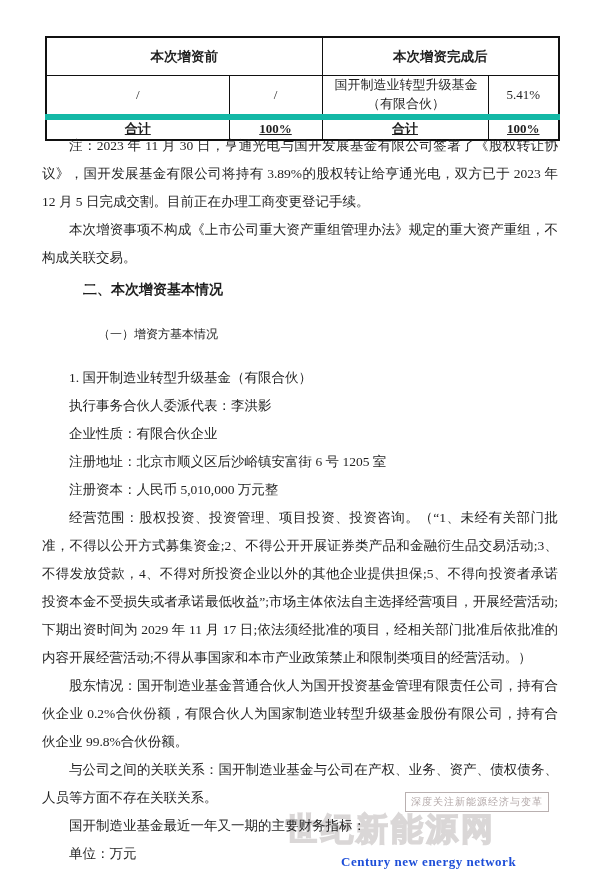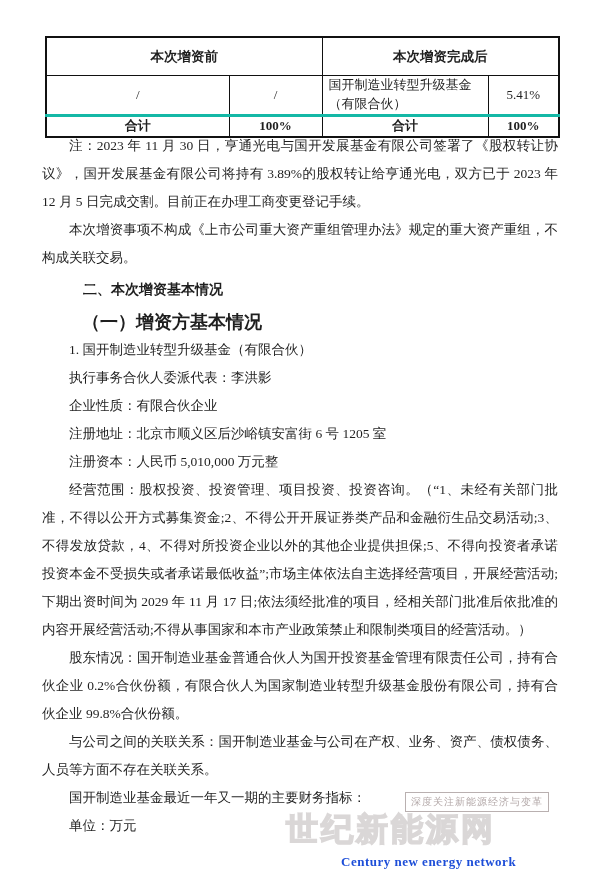--- a/index.html
+++ b/index.html
@@ -23,32 +23,32 @@
   }
   table.cap-table td{
     border:1px solid #111;
     text-align:center;
     vertical-align:middle;
     padding:0 4px;
     line-height:1.45;
   }
   table.cap-table tr.thead td{height:37px;font-weight:bold;font-size:13.5px;}
   table.cap-table tr.tdata td{height:38px;}
-  table.cap-table tr.tdata td.cell-left{text-align:left;padding-left:6px;}
-  table.cap-table tr.ttotal td{height:18px;font-weight:bold;border-top:3px solid #14b8a6;}
+  table.cap-table tr.tdata td.cell-left{text-align:center;padding-left:6px;}
+  table.cap-table tr.ttotal td{height:18px;font-weight:bold;border-top:6px solid #14b8a6;text-decoration:underline;}
 
   
   .textflow{
     position:absolute;left:42px;top:132px;width:516px;
     font-size:13.5px;line-height:28px;
     z-index:2;
   }
   .textflow p{margin:0;text-align:justify;text-indent:27px;}
   .heading1{margin:4px;font-weight:bold;font-size:14px;padding-left:37px;line-height:28px;}
-  .heading2{margin:0;font-weight:bold;font-size:18px;padding-left:40px;line-height:28px;}
+  .heading2{margin:16px;font-weight:normal;font-size:12px;padding-left:40px;line-height:28px;}
   .unit-line{margin:0;text-align:right;padding-right:28px;text-indent:0;}
 
   
   .wm-box{
     position:absolute;left:405px;top:792px;width:142px;height:18px;
     border:1px solid #b9b0b0;
     font-size:10px;line-height:18px;text-align:center;
     color:#b3a8a8;letter-spacing:1px;
     z-index:1;
     font-family:Liberation Sans, sans-serif;

